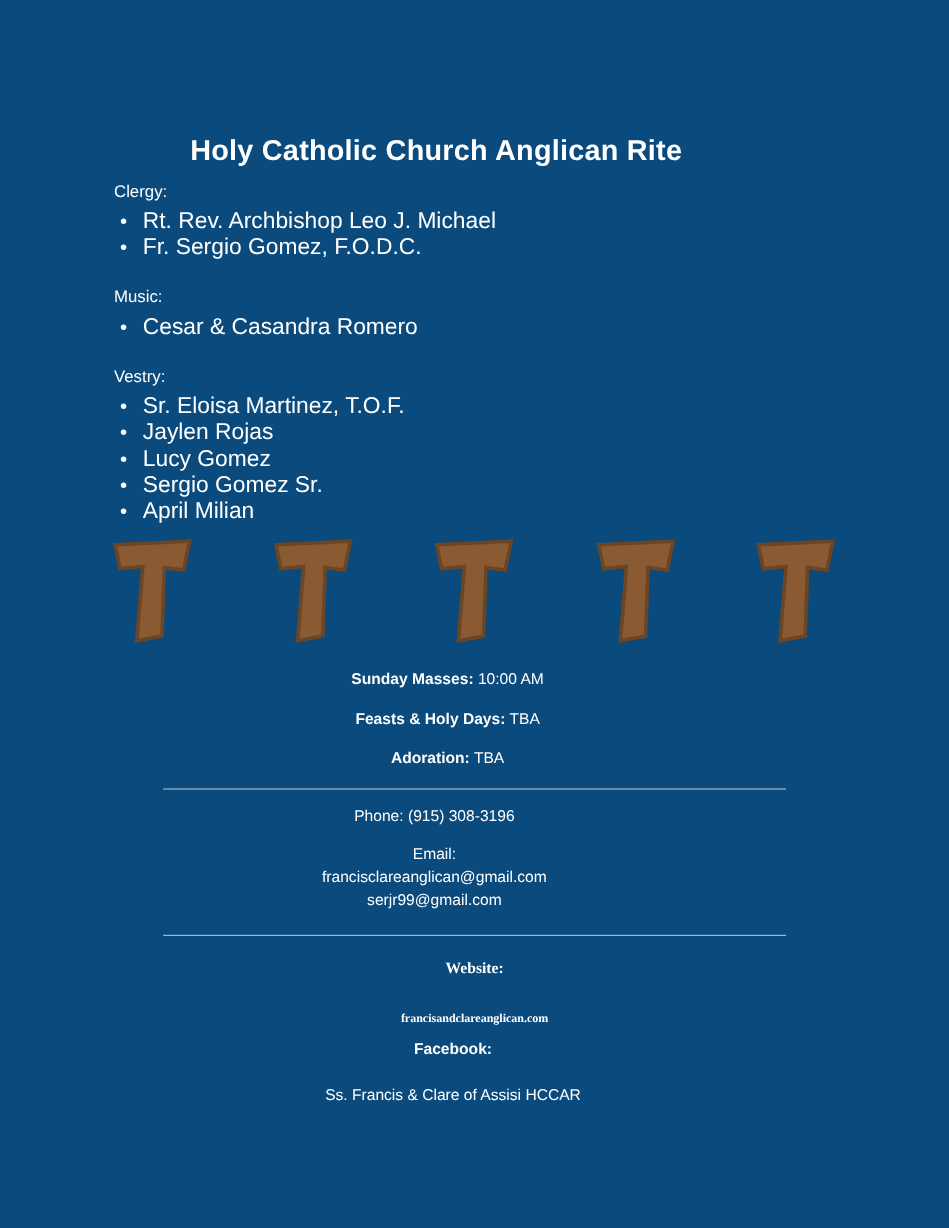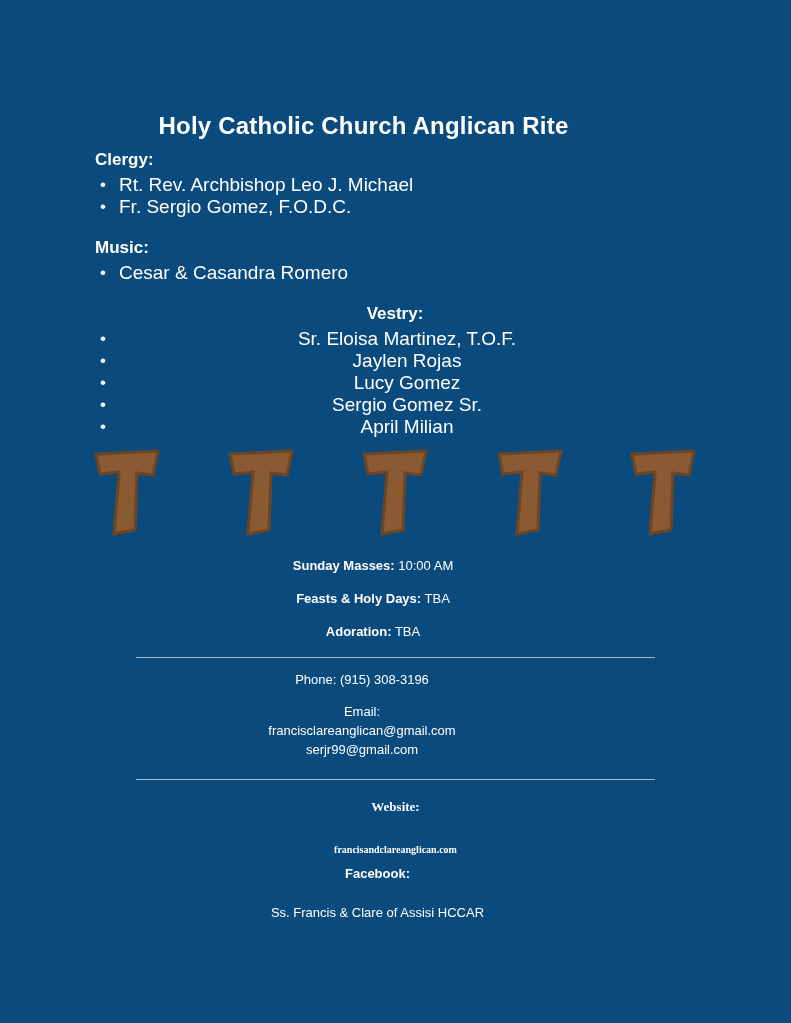--- a/index.html
+++ b/index.html
@@ -36,27 +36,26 @@
     position: absolute;
     top: 148px;
     left: 95px;
     width: 600px;
   }
   .group {
     margin-bottom: 18px;
   }
   .group:last-child {
     margin-bottom: 0;
-    text-align: center;
   }
   .group-heading {
-    font-size: 17px;
+    font-size: 14px;
     line-height: 23px;
     margin-bottom: 3px;
-    font-weight: bold;
+    font-weight: normal;
   }
   ul.group-items {
     list-style: none;
     margin: 0;
     padding: 0;
   }
   ul.group-items li {
     font-size: 19px;
     line-height: 22px;
     padding-left: 24px;

